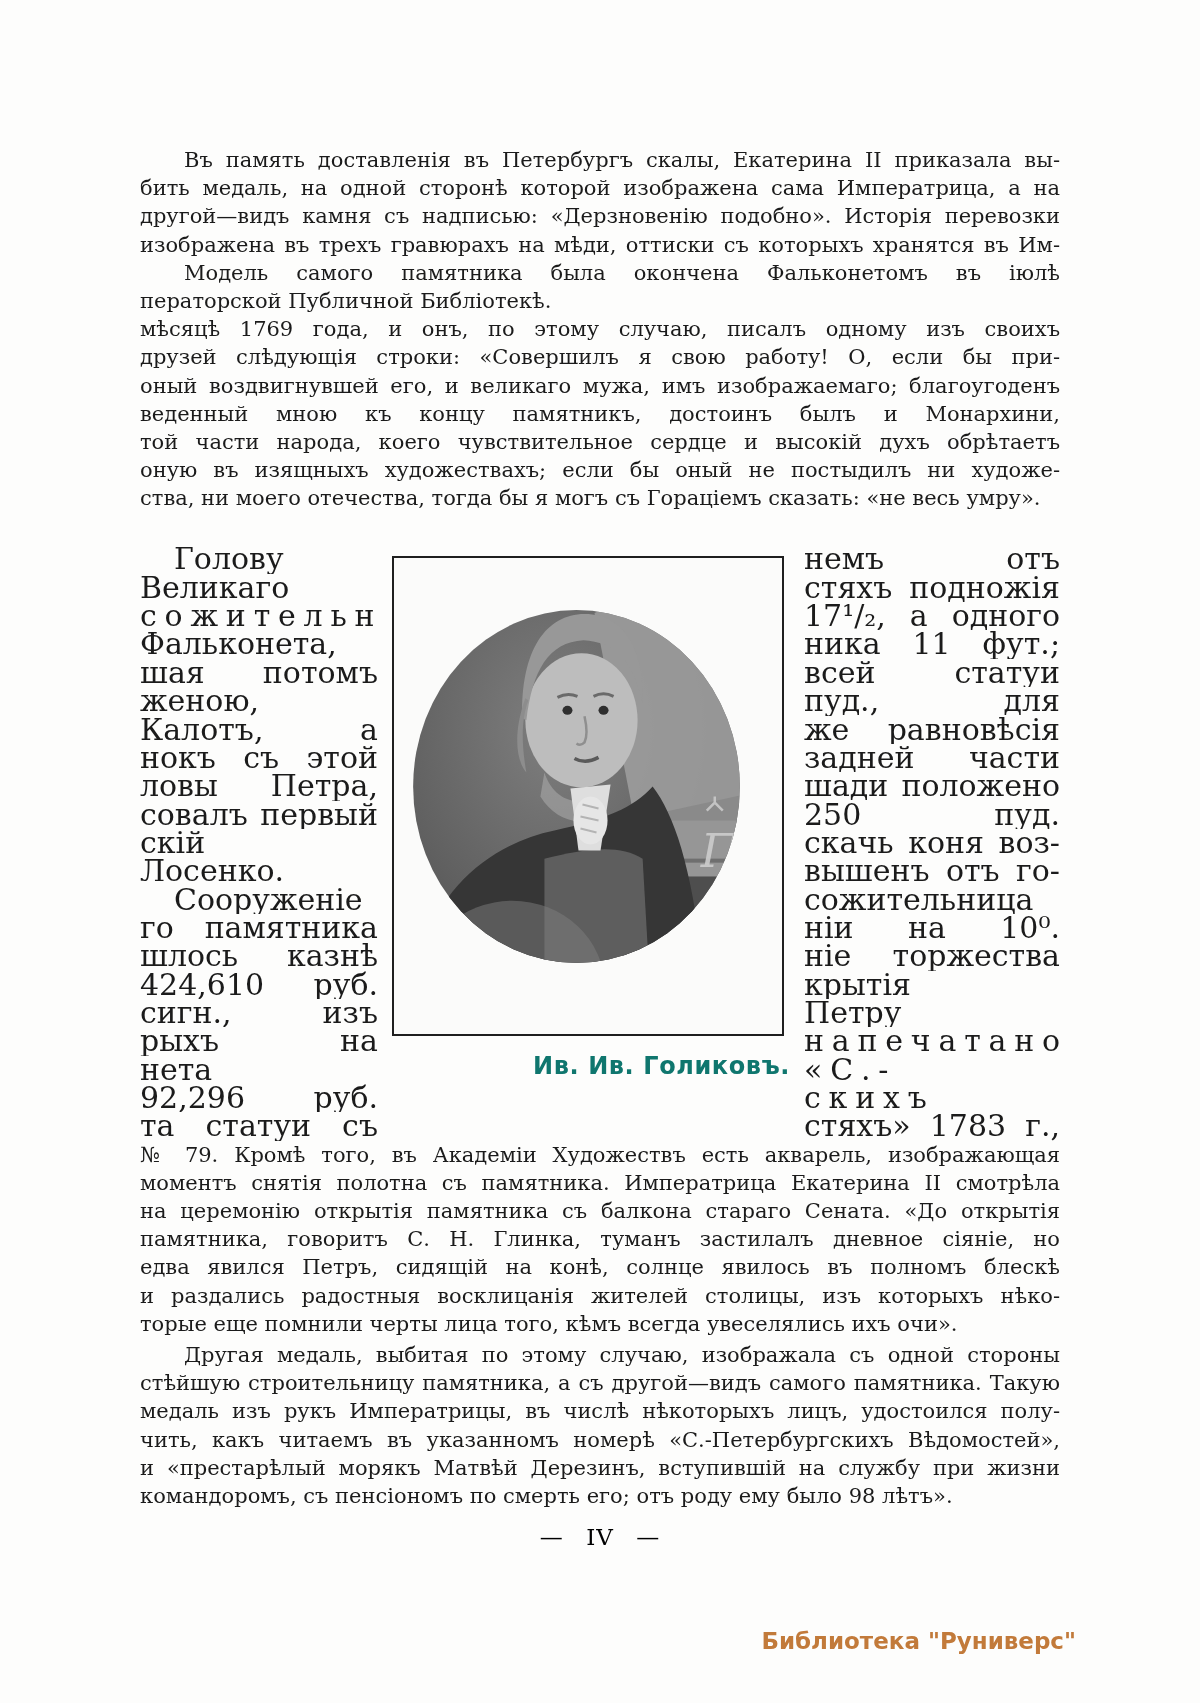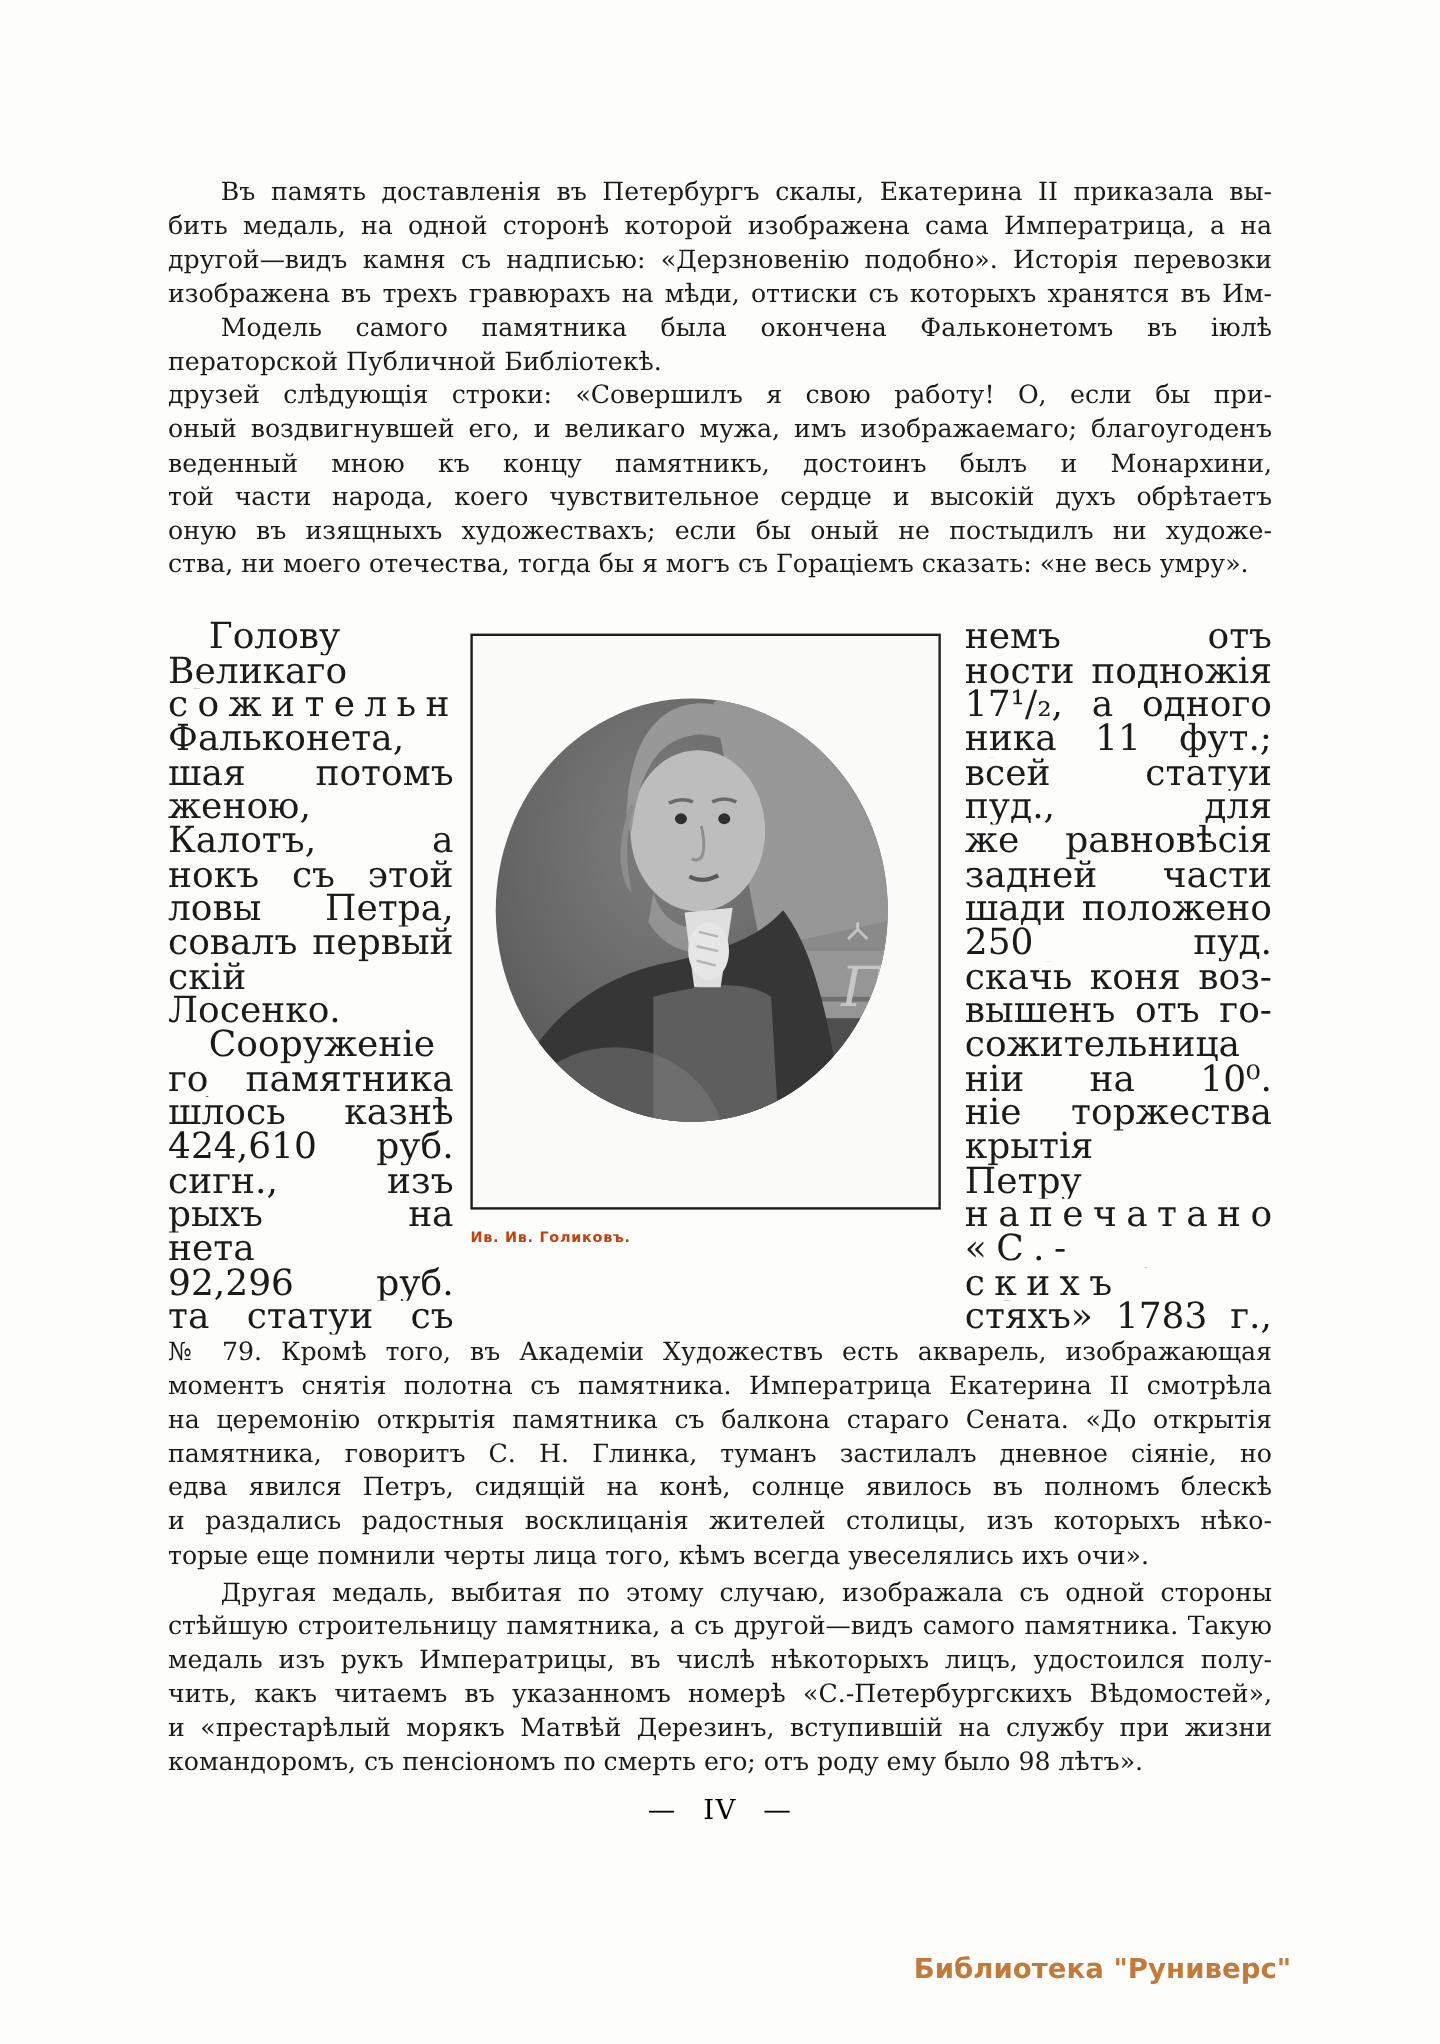--- a/index.html
+++ b/index.html
@@ -43,26 +43,26 @@
     margin-top:11px;
     width:392px;height:480px;
     border:2.5px solid #1f1f1f;
     box-sizing:border-box;
     background:#fbfbfa;
     overflow:hidden;
   }
   .portrait-frame svg{display:block;width:100%;height:100%;}
   .portrait-caption{
     margin-top:16px;
-    text-align:left;
+    text-align:right;
     font-family:"DejaVu Sans", sans-serif;
     font-weight:bold;
-    font-size:12px;
+    font-size:24px;
     letter-spacing:0.6px;
-    color:#c2410c;
+    color:#0f766e;
   }
   .block2{margin-top:0px;}
   .block3{margin-top:3px;}
   .pageno{
     margin-top:14px;
     width:920px;margin-left:140px;
     text-align:center;
     font-size:23px;
     word-spacing:14px;
     letter-spacing:1px;
@@ -83,20 +83,21 @@
 <div class="page">
   <div class="content">
 
     <div class="fw block1">
         <div class="jline indent">Въ память доставленія въ Петербургъ скалы, Екатерина II приказала вы-</div>
         <div class="jline">бить медаль, на одной сторонѣ которой изображена сама Императрица, а на</div>
         <div class="jline">другой—видъ камня съ надписью: «Дерзновенію подобно». Исторія перевозки камня</div>
         <div class="jline">изображена въ трехъ гравюрахъ на мѣди, оттиски съ которыхъ хранятся въ Им-</div>
         <div class="jline indent">Модель самого памятника была окончена Фальконетомъ въ іюлѣ</div>
         <div class="jline last">ператорской Публичной Библіотекѣ.</div>
+        <div class="jline">мѣсяцѣ 1769 года, и онъ, по этому случаю, писалъ одному изъ своихъ</div>
         <div class="jline">друзей слѣдующія строки: «Совершилъ я свою работу! О, если бы при-</div>
         <div class="jline">оный воздвигнувшей его, и великаго мужа, имъ изображаемаго; благоугоденъ</div>
         <div class="jline">веденный мною къ концу памятникъ, достоинъ былъ и Монархини,</div>
         <div class="jline">той части народа, коего чувствительное сердце и высокій духъ обрѣтаетъ</div>
         <div class="jline">оную въ изящныхъ художествахъ; если бы оный не постыдилъ ни художе-</div>
         <div class="jline last">ства, ни моего отечества, тогда бы я могъ съ Гораціемъ сказать: «не весь умру».</div>
       </div>
 
     <div class="middle">
       <div class="col col-left">
@@ -163,21 +164,21 @@
               <text x="306" y="308" font-family="DejaVu Serif, serif" font-style="italic" font-size="46" fill="#cccccc" opacity="0.9">П</text>
               <path d="M312,252 L320,244 L328,252 M320,244 L320,238" stroke="#cccccc" stroke-width="2.5" fill="none" opacity="0.85"></path>
             </g>
           </svg>
         </div>
         <div class="portrait-caption">Ив. Ив. Голиковъ.</div>
       </div>
 
       <div class="col col-right">
           <div class="jline">немъ отъ поверх-</div>
-          <div class="jline">ности подножія</div>
+          <div class="jline">стяхъ подножія</div>
           <div class="jline">17¹/₂, а одного всад-</div>
           <div class="jline">ника 11 фут.; вѣсъ</div>
           <div class="jline">всей статуи 1,100</div>
           <div class="jline">пуд., для удержанія</div>
           <div class="jline">же равновѣсія въ</div>
           <div class="jline">задней части ло-</div>
           <div class="jline">шади положено</div>
           <div class="jline">250 пуд. желѣза;</div>
           <div class="jline">скачь коня воз-</div>
           <div class="jline">вышенъ отъ го-</div>

